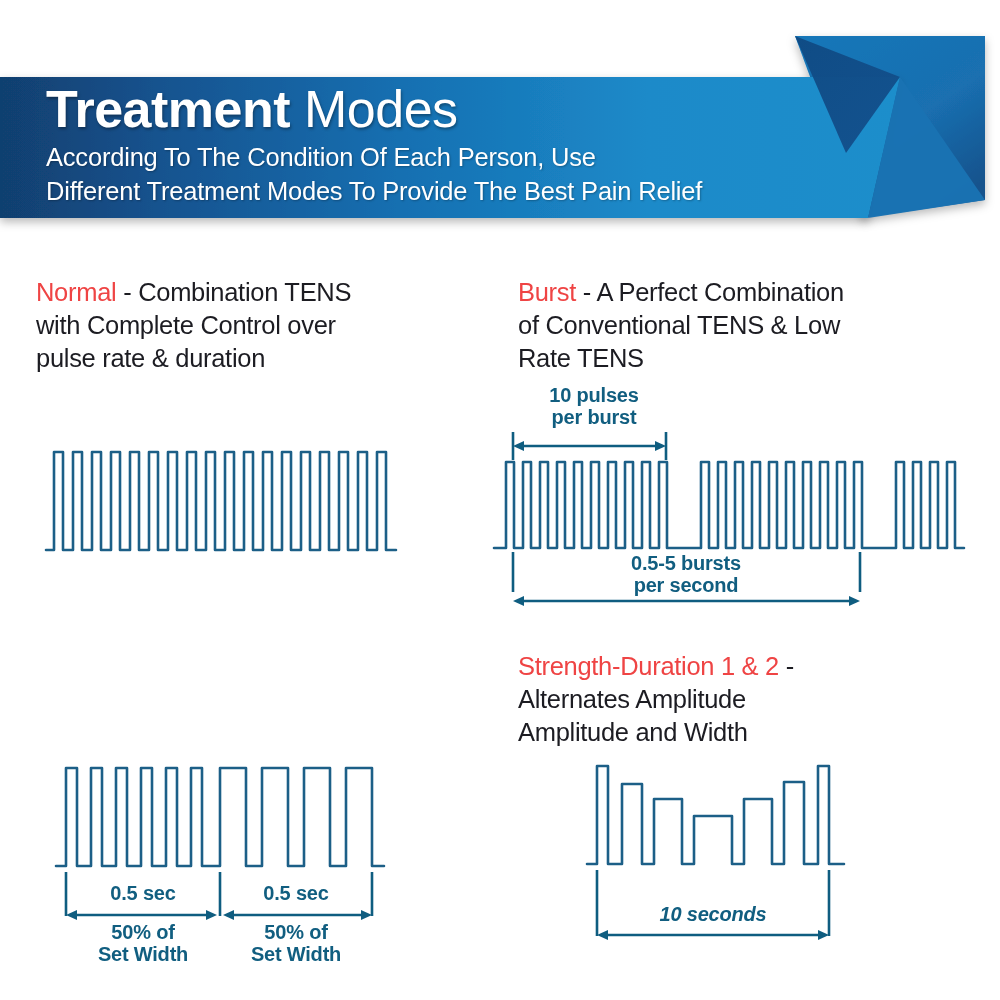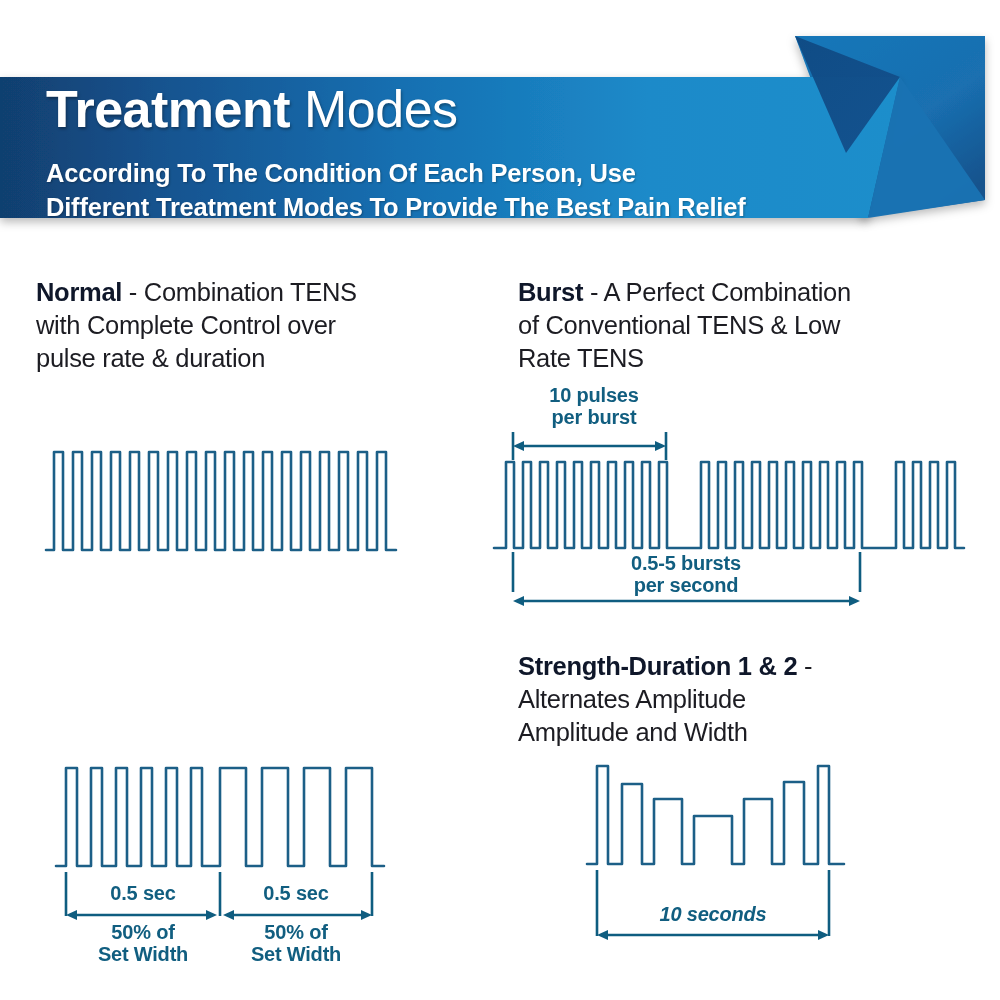--- a/index.html
+++ b/index.html
@@ -16,40 +16,40 @@
   .banner-wrap { position: absolute; left: 0; top: 0; width: 1000px; height: 250px; }
   .banner-svg { position: absolute; left: 0; top: 0; }
   .banner-text { position: absolute; left: 46px; top: 80px; width: 860px; }
   .banner-title {
     font-size: 52px; line-height: 58px; color: #ffffff; letter-spacing: -0.5px;
     text-shadow: 1px 2px 3px rgba(0,0,0,0.35);
   }
   .banner-title .b-strong { font-weight: 700; }
   .banner-title .b-light  { font-weight: 400; }
   .banner-sub {
-    margin-top: 18px; font-size: 25.5px; line-height: 34px; font-weight: 700;
+    margin-top: 2px; font-size: 25.5px; line-height: 34px; font-weight: 400;
     color: #ffffff; letter-spacing: -0.2px;
     text-shadow: 1px 1px 2px rgba(0,0,0,0.28);
   }
 
   
   .grid {
     position: absolute; left: 0; top: 252px; width: 1000px; height: 748px;
     display: grid; grid-template-columns: 500px 500px; grid-template-rows: 374px 374px;
   }
   .cell { position: relative; }
   .cell-pad-l { padding-left: 36px; padding-right: 22px; }
   .cell-pad-r { padding-left: 18px; padding-right: 18px; }
 
   .mode-head {
     padding-top: 24px;
     font-size: 25.5px; line-height: 33px; color: #1c1c22; font-weight: 400;
     letter-spacing: -0.3px;
   }
-  .mode-name { font-weight: 700; color: #0f172a; }
+  .mode-name { font-weight: 400; color: #ef4444; }
 
   .wave-area { position: absolute; left: 0; right: 8px; text-align: right; }
   svg.wave { display: block; overflow: visible; }
   .wv { fill: none; stroke: #1c5f87; stroke-width: 2.6; stroke-linejoin: round; stroke-linecap: round; }
   .ann-line { stroke: #0f5d80; stroke-width: 2.4; fill: none; }
   .ann-tick { stroke: #0f5d80; stroke-width: 2.6; }
   .ann-head { fill: #0f5d80; }
   .ann-txt {
     font-family: "Liberation Sans", "DejaVu Sans", sans-serif;
     font-size: 20px; font-weight: 700; fill: #115e80; letter-spacing: -0.2px;

